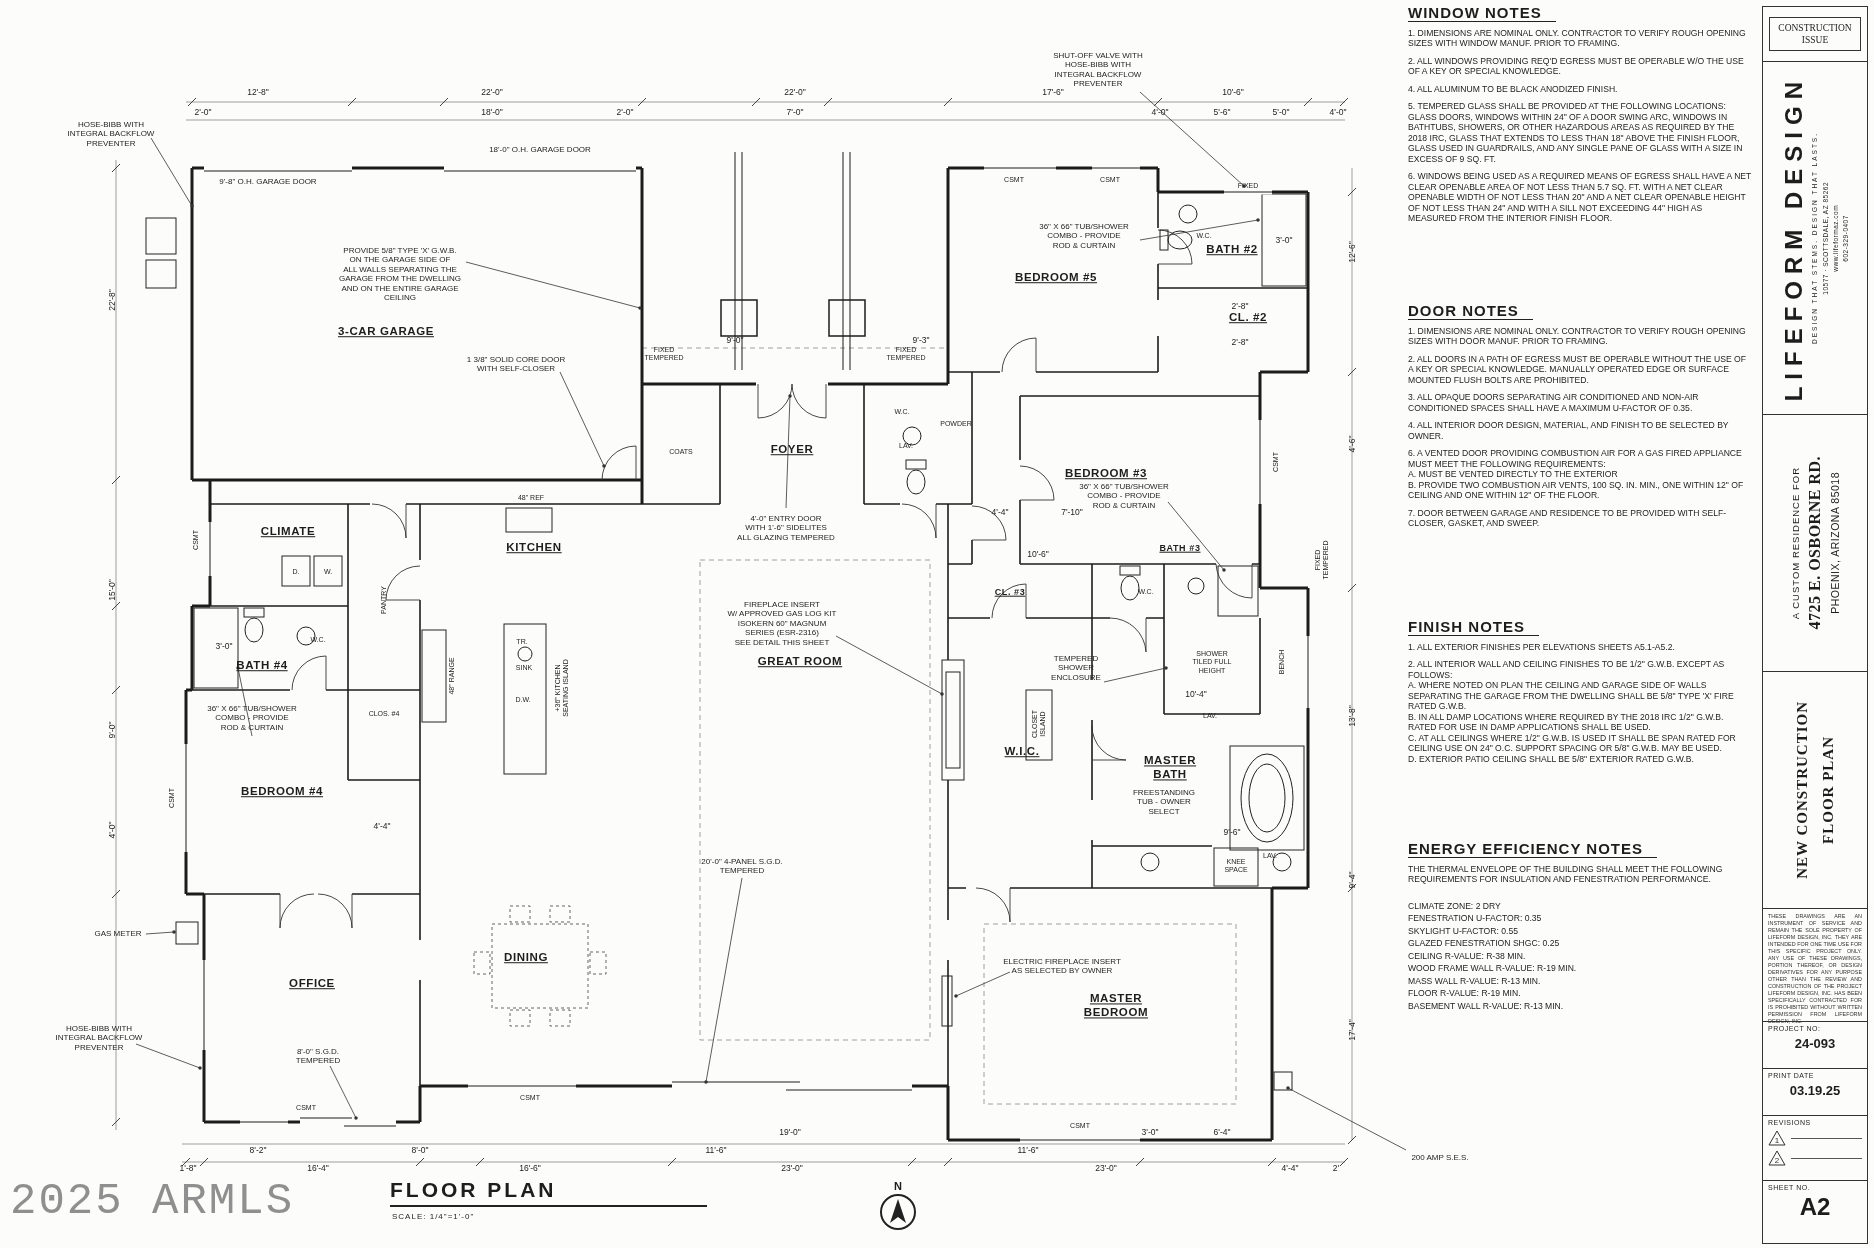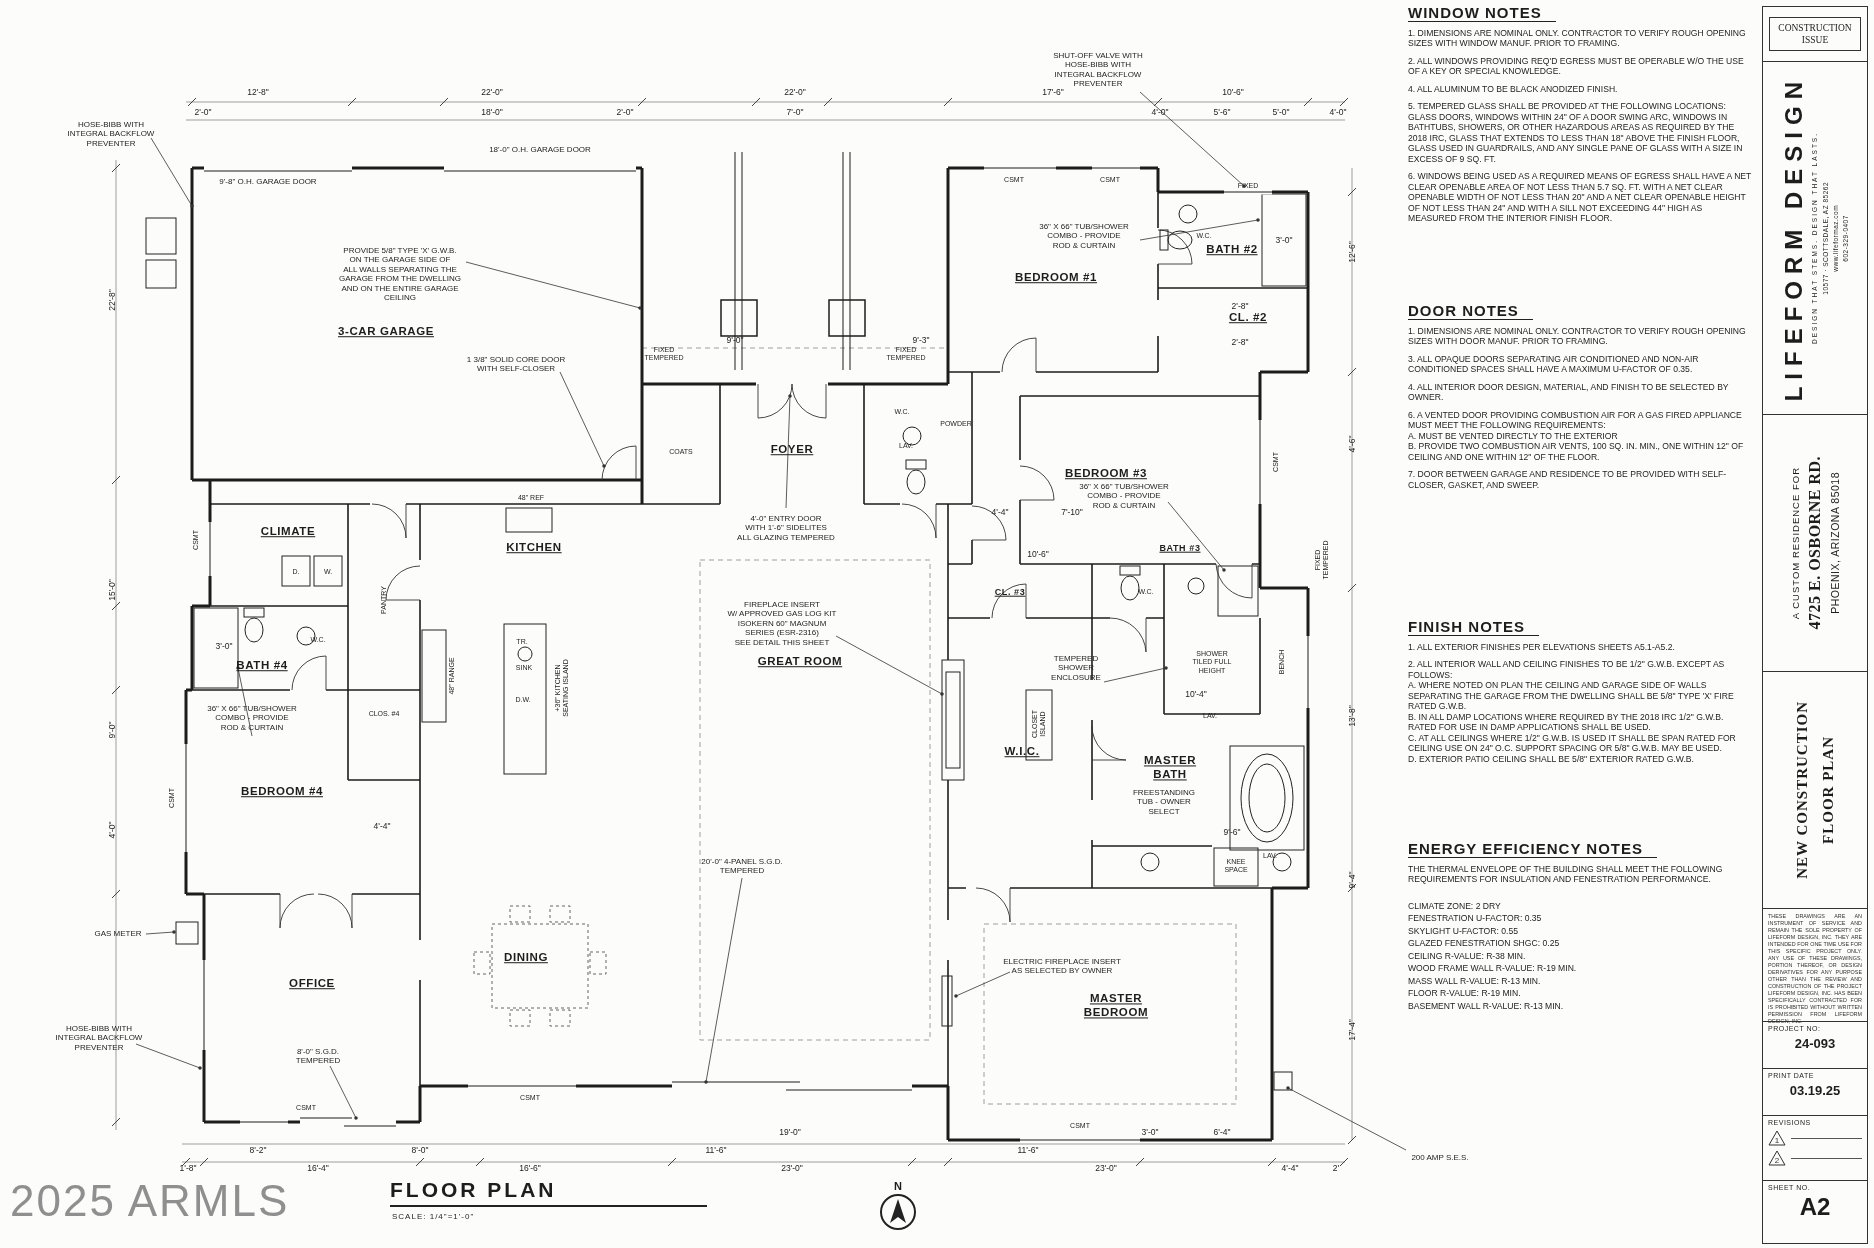--- a/index.html
+++ b/index.html
@@ -12,21 +12,21 @@
   .v{transform:translate(-50%,-50%) rotate(-90deg);}
   .rm{font-size:11.5px;letter-spacing:.6px;text-decoration:underline;font-weight:bold;}
   .d{font-size:8.5px;white-space:nowrap;color:#222;}
   .c{font-size:8px;}
   .s{font-size:7px;}
   .title-fp{position:absolute;left:390px;top:1178px;font-size:21px;font-weight:bold;
             letter-spacing:3px;border-bottom:2px solid #222;padding:0 150px 3px 0;}
   .scale-fp{position:absolute;left:392px;top:1212px;font-size:8px;letter-spacing:1px;}
   .north-n{position:absolute;left:898px;top:1186px;transform:translate(-50%,-50%);
            font-size:11px;font-weight:bold;}
-  .watermark{position:absolute;left:10px;top:1176px;font-family:Liberation Sans, sans-serif;
+  .watermark{position:absolute;left:10px;top:1176px;font-family:Liberation Mono, monospace;
              font-size:44px;color:#8f8f8f;letter-spacing:2px;}
   
   .notes{position:absolute;left:1408px;top:0;width:344px;height:1248px;}
   .nsec{position:absolute;left:0;width:344px;}
   .nhead{font-size:15px;font-weight:bold;letter-spacing:1px;border-bottom:1.5px solid #222;
          display:inline-block;margin-bottom:6px;padding-right:14px;}
   .ni{font-size:8.6px;line-height:1.22;margin-bottom:7px;white-space:pre-line;}
   .eline{font-size:8.6px;line-height:1.45;}
   
   .tb{position:absolute;left:1762px;top:6px;width:104px;height:1236px;border:1.5px solid #333;
@@ -230,21 +230,21 @@
                M200,1068 l0,0" stroke-width="3.5" stroke-linecap="round"></path>
     </g>
 
     <g>
       <circle cx="898" cy="1212" r="17" stroke="#222" stroke-width="2" fill="none"></circle>
       <polygon points="898,1199 906,1223 898,1217 890,1223" fill="#222"></polygon>
     </g>
   </svg>
 
   <div class="lbl rm" style="left:386px;top:332px">3-CAR GARAGE</div>
-  <div class="lbl rm" style="left:1056px;top:278px">BEDROOM #1</div>
+  <div class="lbl rm" style="left:1056px;top:278px">BEDROOM #5</div>
   <div class="lbl rm" style="left:1232px;top:250px">BATH #2</div>
   <div class="lbl rm" style="left:1248px;top:318px">CL. #2</div>
   <div class="lbl rm" style="left:792px;top:450px">FOYER</div>
   <div class="lbl s" style="left:956px;top:424px">POWDER</div>
   <div class="lbl s" style="left:681px;top:452px">COATS</div>
   <div class="lbl rm" style="left:288px;top:532px">CLIMATE</div>
   <div class="lbl rm" style="left:534px;top:548px">KITCHEN</div>
   <div class="lbl s v" style="left:384px;top:600px">PANTRY</div>
   <div class="lbl rm" style="left:262px;top:666px">BATH #4</div>
   <div class="lbl s" style="left:384px;top:714px">CLOS. #4</div>
@@ -412,20 +412,21 @@
       <div class="nhead">WINDOW NOTES</div>
       <div class="ni">1. DIMENSIONS ARE NOMINAL ONLY. CONTRACTOR TO VERIFY ROUGH OPENING SIZES WITH WINDOW MANUF. PRIOR TO FRAMING.</div>
       <div class="ni">2. ALL WINDOWS PROVIDING REQ'D EGRESS MUST BE OPERABLE W/O THE USE OF A KEY OR SPECIAL KNOWLEDGE.</div>
       <div class="ni">4. ALL ALUMINUM TO BE BLACK ANODIZED FINISH.</div>
       <div class="ni">5. TEMPERED GLASS SHALL BE PROVIDED AT THE FOLLOWING LOCATIONS: GLASS DOORS, WINDOWS WITHIN 24" OF A DOOR SWING ARC, WINDOWS IN BATHTUBS, SHOWERS, OR OTHER HAZARDOUS AREAS AS REQUIRED BY THE 2018 IRC, GLASS THAT EXTENDS TO LESS THAN 18" ABOVE THE FINISH FLOOR, GLASS USED IN GUARDRAILS, AND ANY SINGLE PANE OF GLASS WITH A SIZE IN EXCESS OF 9 SQ. FT.</div>
       <div class="ni">6. WINDOWS BEING USED AS A REQUIRED MEANS OF EGRESS SHALL HAVE A NET CLEAR OPENABLE AREA OF NOT LESS THAN 5.7 SQ. FT. WITH A NET CLEAR OPENABLE WIDTH OF NOT LESS THAN 20" AND A NET CLEAR OPENABLE HEIGHT OF NOT LESS THAN 24" AND WITH A SILL NOT EXCEEDING 44" HIGH AS MEASURED FROM THE INTERIOR FINISH FLOOR.</div>
     </div>
     <div class="nsec" style="top:302px">
       <div class="nhead">DOOR NOTES</div>
       <div class="ni">1. DIMENSIONS ARE NOMINAL ONLY. CONTRACTOR TO VERIFY ROUGH OPENING SIZES WITH DOOR MANUF. PRIOR TO FRAMING.</div>
+      <div class="ni">2. ALL DOORS IN A PATH OF EGRESS MUST BE OPERABLE WITHOUT THE USE OF A KEY OR SPECIAL KNOWLEDGE. MANUALLY OPERATED EDGE OR SURFACE MOUNTED FLUSH BOLTS ARE PROHIBITED.</div>
       <div class="ni">3. ALL OPAQUE DOORS SEPARATING AIR CONDITIONED AND NON-AIR CONDITIONED SPACES SHALL HAVE A MAXIMUM U-FACTOR OF 0.35.</div>
       <div class="ni">4. ALL INTERIOR DOOR DESIGN, MATERIAL, AND FINISH TO BE SELECTED BY OWNER.</div>
       <div class="ni">6. A VENTED DOOR PROVIDING COMBUSTION AIR FOR A GAS FIRED APPLIANCE MUST MEET THE FOLLOWING REQUIREMENTS:
 A. MUST BE VENTED DIRECTLY TO THE EXTERIOR
 B. PROVIDE TWO COMBUSTION AIR VENTS, 100 SQ. IN. MIN., ONE WITHIN 12" OF CEILING AND ONE WITHIN 12" OF THE FLOOR.</div>
       <div class="ni">7. DOOR BETWEEN GARAGE AND RESIDENCE TO BE PROVIDED WITH SELF-CLOSER, GASKET, AND SWEEP.</div>
     </div>
     <div class="nsec" style="top:618px">
       <div class="nhead">FINISH NOTES</div>
       <div class="ni">1. ALL EXTERIOR FINISHES PER ELEVATIONS SHEETS A5.1-A5.2.</div>

